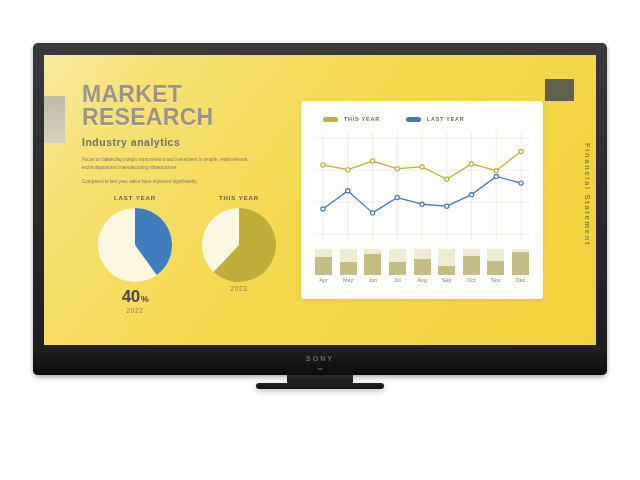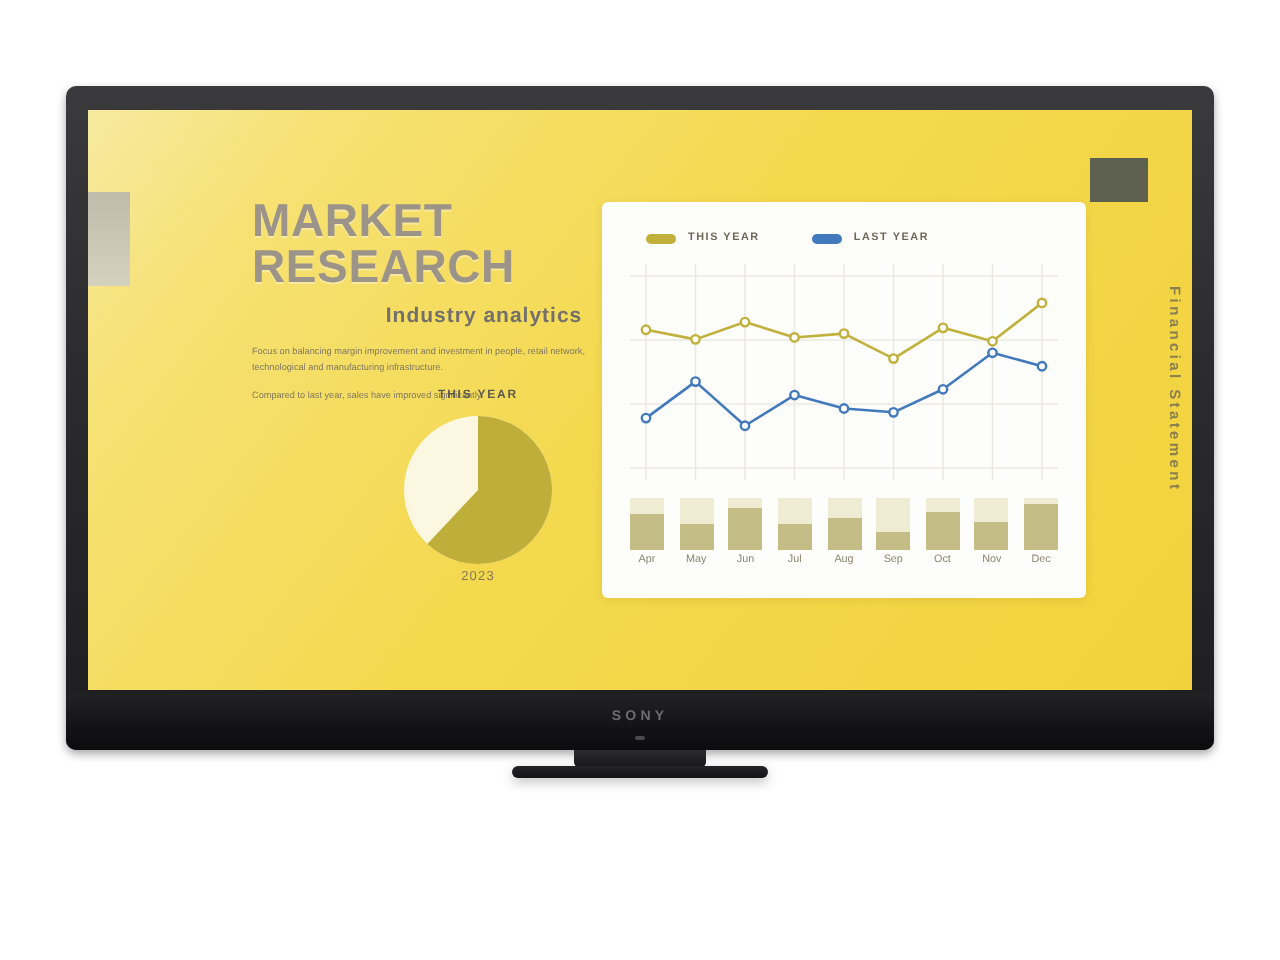--- a/index.html
+++ b/index.html
@@ -31,25 +31,25 @@
   .accent-left{position:absolute;left:0;top:41px;width:21px;height:47px;
                background:linear-gradient(180deg,#b5b4af,#cfcec9);opacity:.85;}
   .accent-right{position:absolute;right:22px;top:24px;width:29px;height:22px;
                 background:#5f6150;}
 
   #vertical-label{position:absolute;right:4px;top:88px;
                   writing-mode:vertical-rl;text-orientation:mixed;
                   font-size:7.5px;letter-spacing:1.7px;color:#8a7f50;font-weight:600;}
 
   
-  #left-col{position:absolute;left:38px;top:44px;width:232px;margin-left:44px;}
+  #left-col{position:absolute;left:38px;top:28px;width:232px;}
   #page-title{font-size:23px;font-weight:bold;letter-spacing:.3px;color:#9c9489;
               line-height:1;margin:0 0 7px 0;
               text-shadow:0 1px 0 rgba(255,255,255,.35);}
-  #subtitle{font-size:10.5px;font-weight:600;color:#73706b;letter-spacing:.5px;margin:0 0 8px 0;text-align:center;}
+  #subtitle{font-size:10.5px;font-weight:600;color:#73706b;letter-spacing:.5px;margin:0 0 8px 0;}
   .body-para{font-size:4.6px;line-height:1.75;color:#7e7760;margin:0 0 6px 0;max-width:178px;}
 
   
   #pies{position:absolute;left:38px;top:140px;width:232px;height:145px;}
   .pie-block{position:absolute;top:0;width:106px;text-align:center;}
   .pie-block.a{left:0;}
   .pie-block.b{left:104px;}
   .pie-cap{font-size:6px;font-weight:bold;letter-spacing:.9px;color:#5d5a50;margin-bottom:6px;}
   .pie-svg{display:block;margin:0 auto;}
   .pct{margin-top:5px;font-size:17px;font-weight:bold;color:#4e4b42;letter-spacing:-.4px;line-height:1;}
@@ -89,20 +89,29 @@
 
         <div id="left-col">
           <div id="page-title">MARKET RESEARCH</div>
           <div id="subtitle">Industry analytics</div>
           <p class="body-para">Focus on balancing margin improvement and investment in people, retail network, technological and manufacturing infrastructure.</p>
           <p class="body-para">Compared to last year, sales have improved significantly.</p>
         </div>
 
         <div id="pies">
 
+          <div class="pie-block a">
+            <div class="pie-cap">LAST YEAR</div>
+            <svg class="pie-svg" width="76" height="76" viewBox="0 0 76 76">
+              <circle cx="38" cy="38" r="37" fill="#fbf7e0"></circle>
+              <path id="pie-slice-0" d="M 38 38 L 38 1 A 37 37 0 0 1 59.748054334821504 67.93362879187305 Z" fill="#3f7cc0"></path>
+            </svg>
+            <div class="pct"><span>40</span><span class="sym">%</span></div>
+            <div class="yr">2022</div>
+          </div>
 
           <div class="pie-block b">
             <div class="pie-cap">THIS YEAR</div>
             <svg class="pie-svg" width="76" height="76" viewBox="0 0 76 76">
               <circle cx="38" cy="38" r="37" fill="#fbf7e0"></circle>
               <path id="pie-slice-1" d="M 38 38 L 38 1 A 37 37 0 1 1 12.671757080638518 64.97183921459222 Z" fill="#bfae3a"></path>
             </svg>
             <div class="yr">2023</div>
           </div>
 

